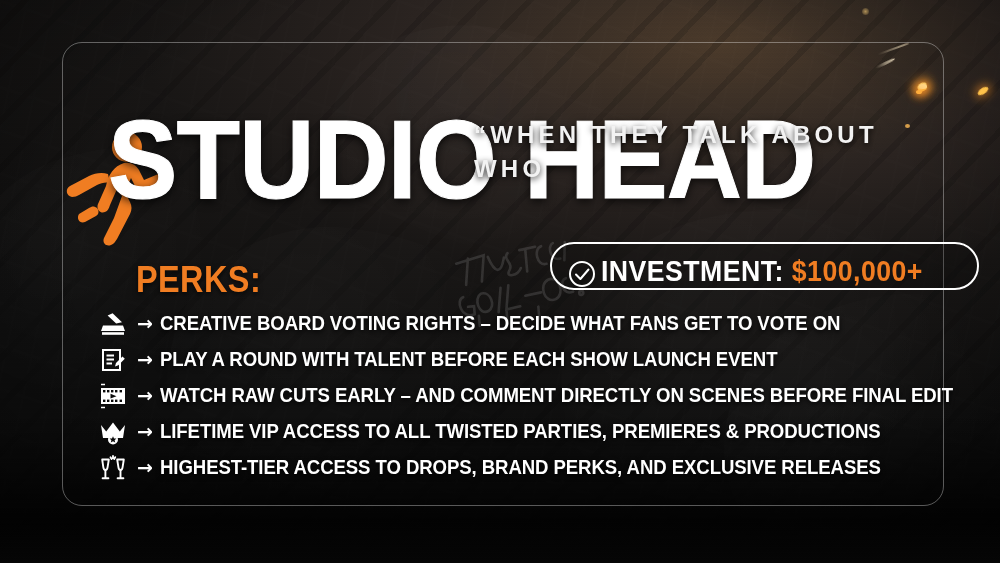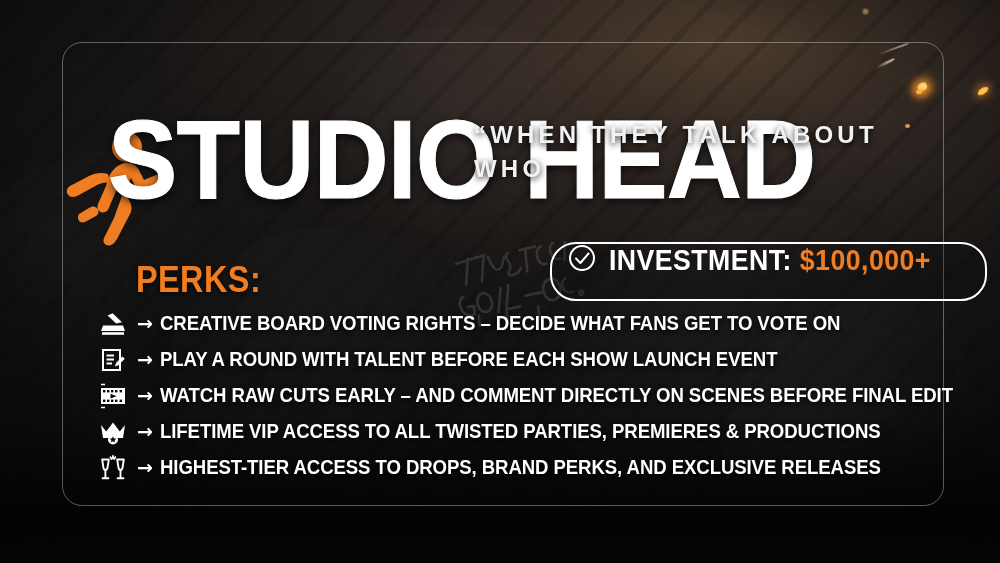--- a/index.html
+++ b/index.html
@@ -95,22 +95,22 @@
     font-size:24px;
     line-height:1.42;
     letter-spacing:4.2px;
     color:#f2f2f2;
     text-transform:uppercase;
     text-shadow:0 2px 6px rgba(0,0,0,.85);
   }
 
   .badge{
     position:absolute;left:494px;top:176px;
-    display:flex;align-items:flex-start;gap:13px;
-    height:59px;padding:0 26px 0 16px;
+    display:flex;align-items:flex-end;gap:5px;
+    height:48px;padding:0 26px 0 16px;
     border:2px solid #ffffff;border-radius:26px;
     box-sizing:border-box;
     background:rgba(10,10,10,.22);
   }
   .badge .chk{width:28px;height:28px;flex:0 0 28px;color:#fff;}
   .badge .chk svg{width:100%;height:100%;display:block;}
   .badge .btxt{
     font-family:"Liberation Sans Narrow","Liberation Sans",sans-serif;
     font-weight:700;font-size:29px;letter-spacing:.5px;color:#fff;
     white-space:nowrap;transform:scaleX(.92);transform-origin:left center;

